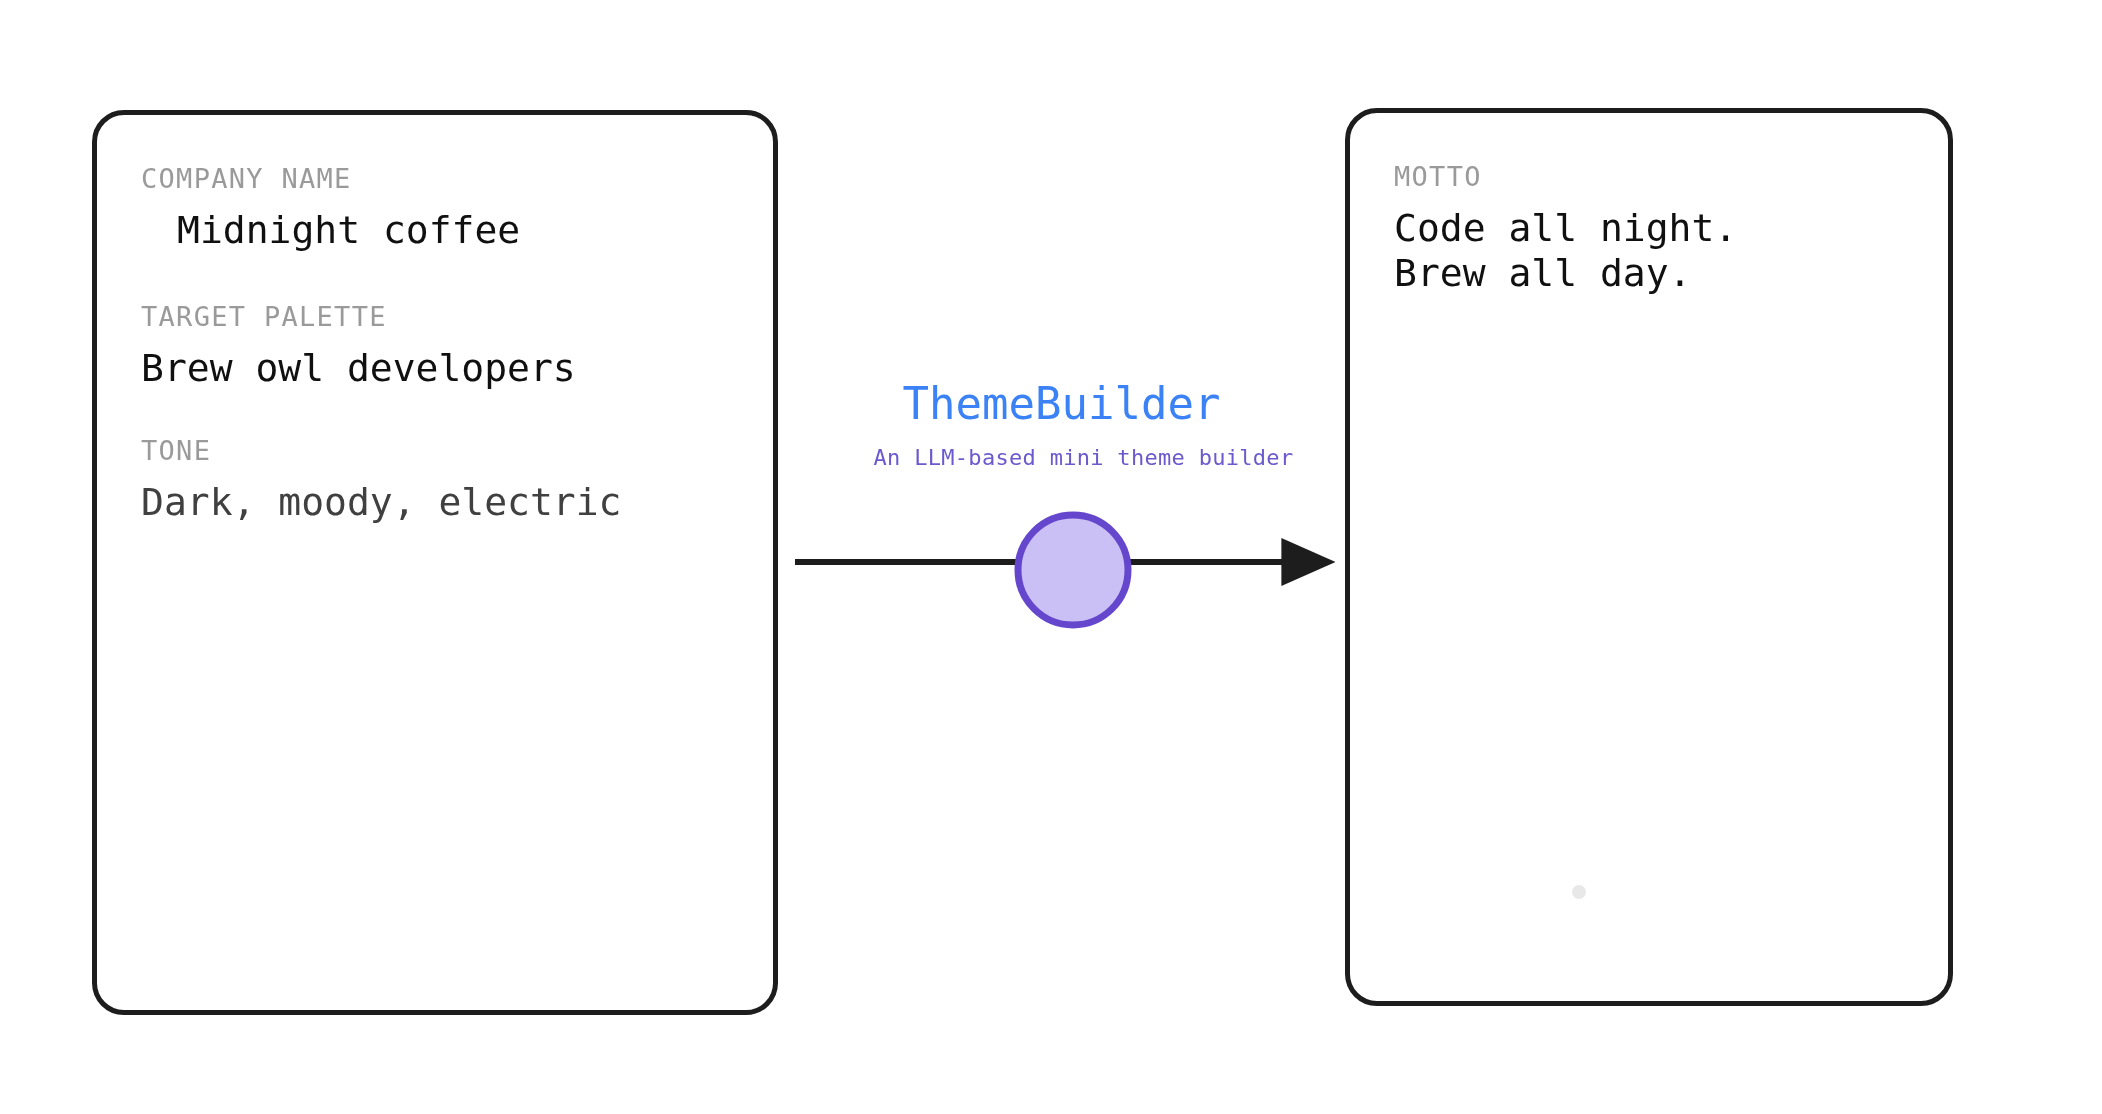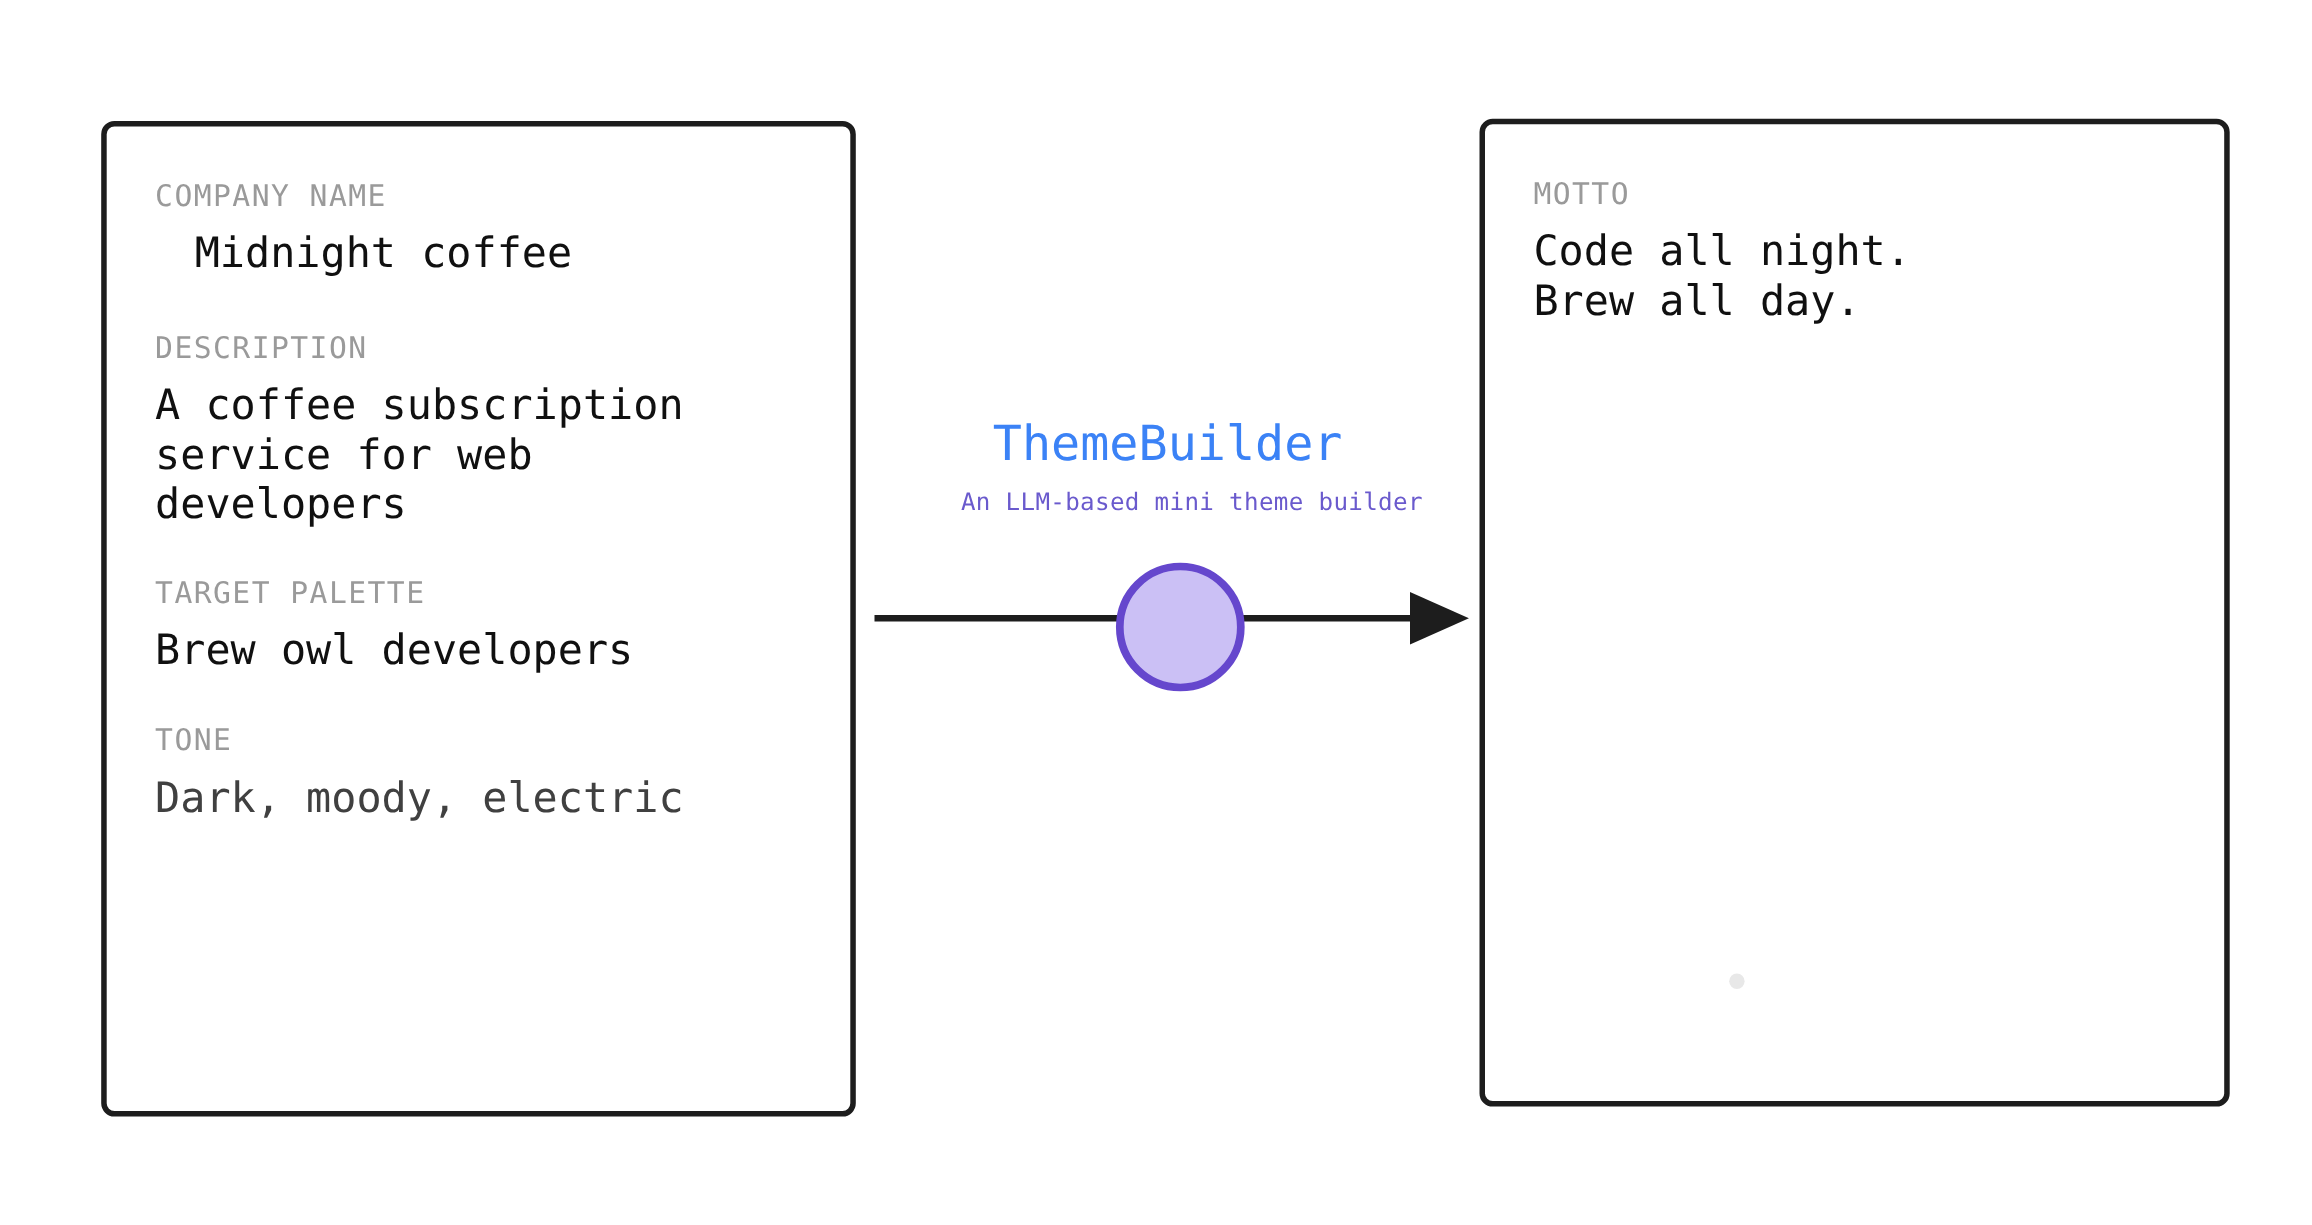--- a/index.html
+++ b/index.html
@@ -22,34 +22,34 @@
     height: 1114px;
     background: #ffffff;
   }
 
   
   .card {
     position: absolute;
     box-sizing: border-box;
     background: #ffffff;
     border: 5px solid #1d1d1d;
-    border-radius: 12px;
+    border-radius: 32px;
   }
 
   #input-card {
     left: 92px;
     top: 110px;
     width: 686px;
     height: 905px;
   }
 
   #output-card {
     left: 1345px;
     top: 108px;
-    width: 682px;
+    width: 608px;
     height: 898px;
   }
 
   .card-inner {
     position: absolute;
     left: 0; top: 0; right: 0; bottom: 0;
     padding: 48px 44px;
     box-sizing: border-box;
     overflow: hidden;
   }
@@ -159,26 +159,20 @@
 <div id="canvas" style="background: rgb(255, 255, 255);">
 
   <div class="card" id="input-card" style="border-color: rgb(29, 29, 29);">
     <div class="card-inner">
 
       <div class="field" id="field-company">
         <div class="field-label" style="color: rgb(154, 154, 154);">COMPANY NAME</div>
         <div class="field-value" style="color: rgb(16, 16, 16); margin-left: 36px;">Midnight coffee</div>
       </div>
 
-      <div class="field" id="field-description">
-        <div class="field-label" style="color: rgb(154, 154, 154);">DESCRIPTION</div>
-        <div class="field-value" style="color: rgb(16, 16, 16);">A coffee subscription
-service for web
-developers</div>
-      </div>
 
       <div class="field" id="field-audience">
         <div class="field-label" style="color: rgb(154, 154, 154);">TARGET PALETTE</div>
         <div class="field-value" style="color: rgb(16, 16, 16);">Brew owl developers</div>
       </div>
 
       <div class="field" id="field-tone">
         <div class="field-label" style="color: rgb(154, 154, 154);">TONE</div>
         <div class="field-value" style="color: #404040;">Dark, moody, electric</div>
       </div>

